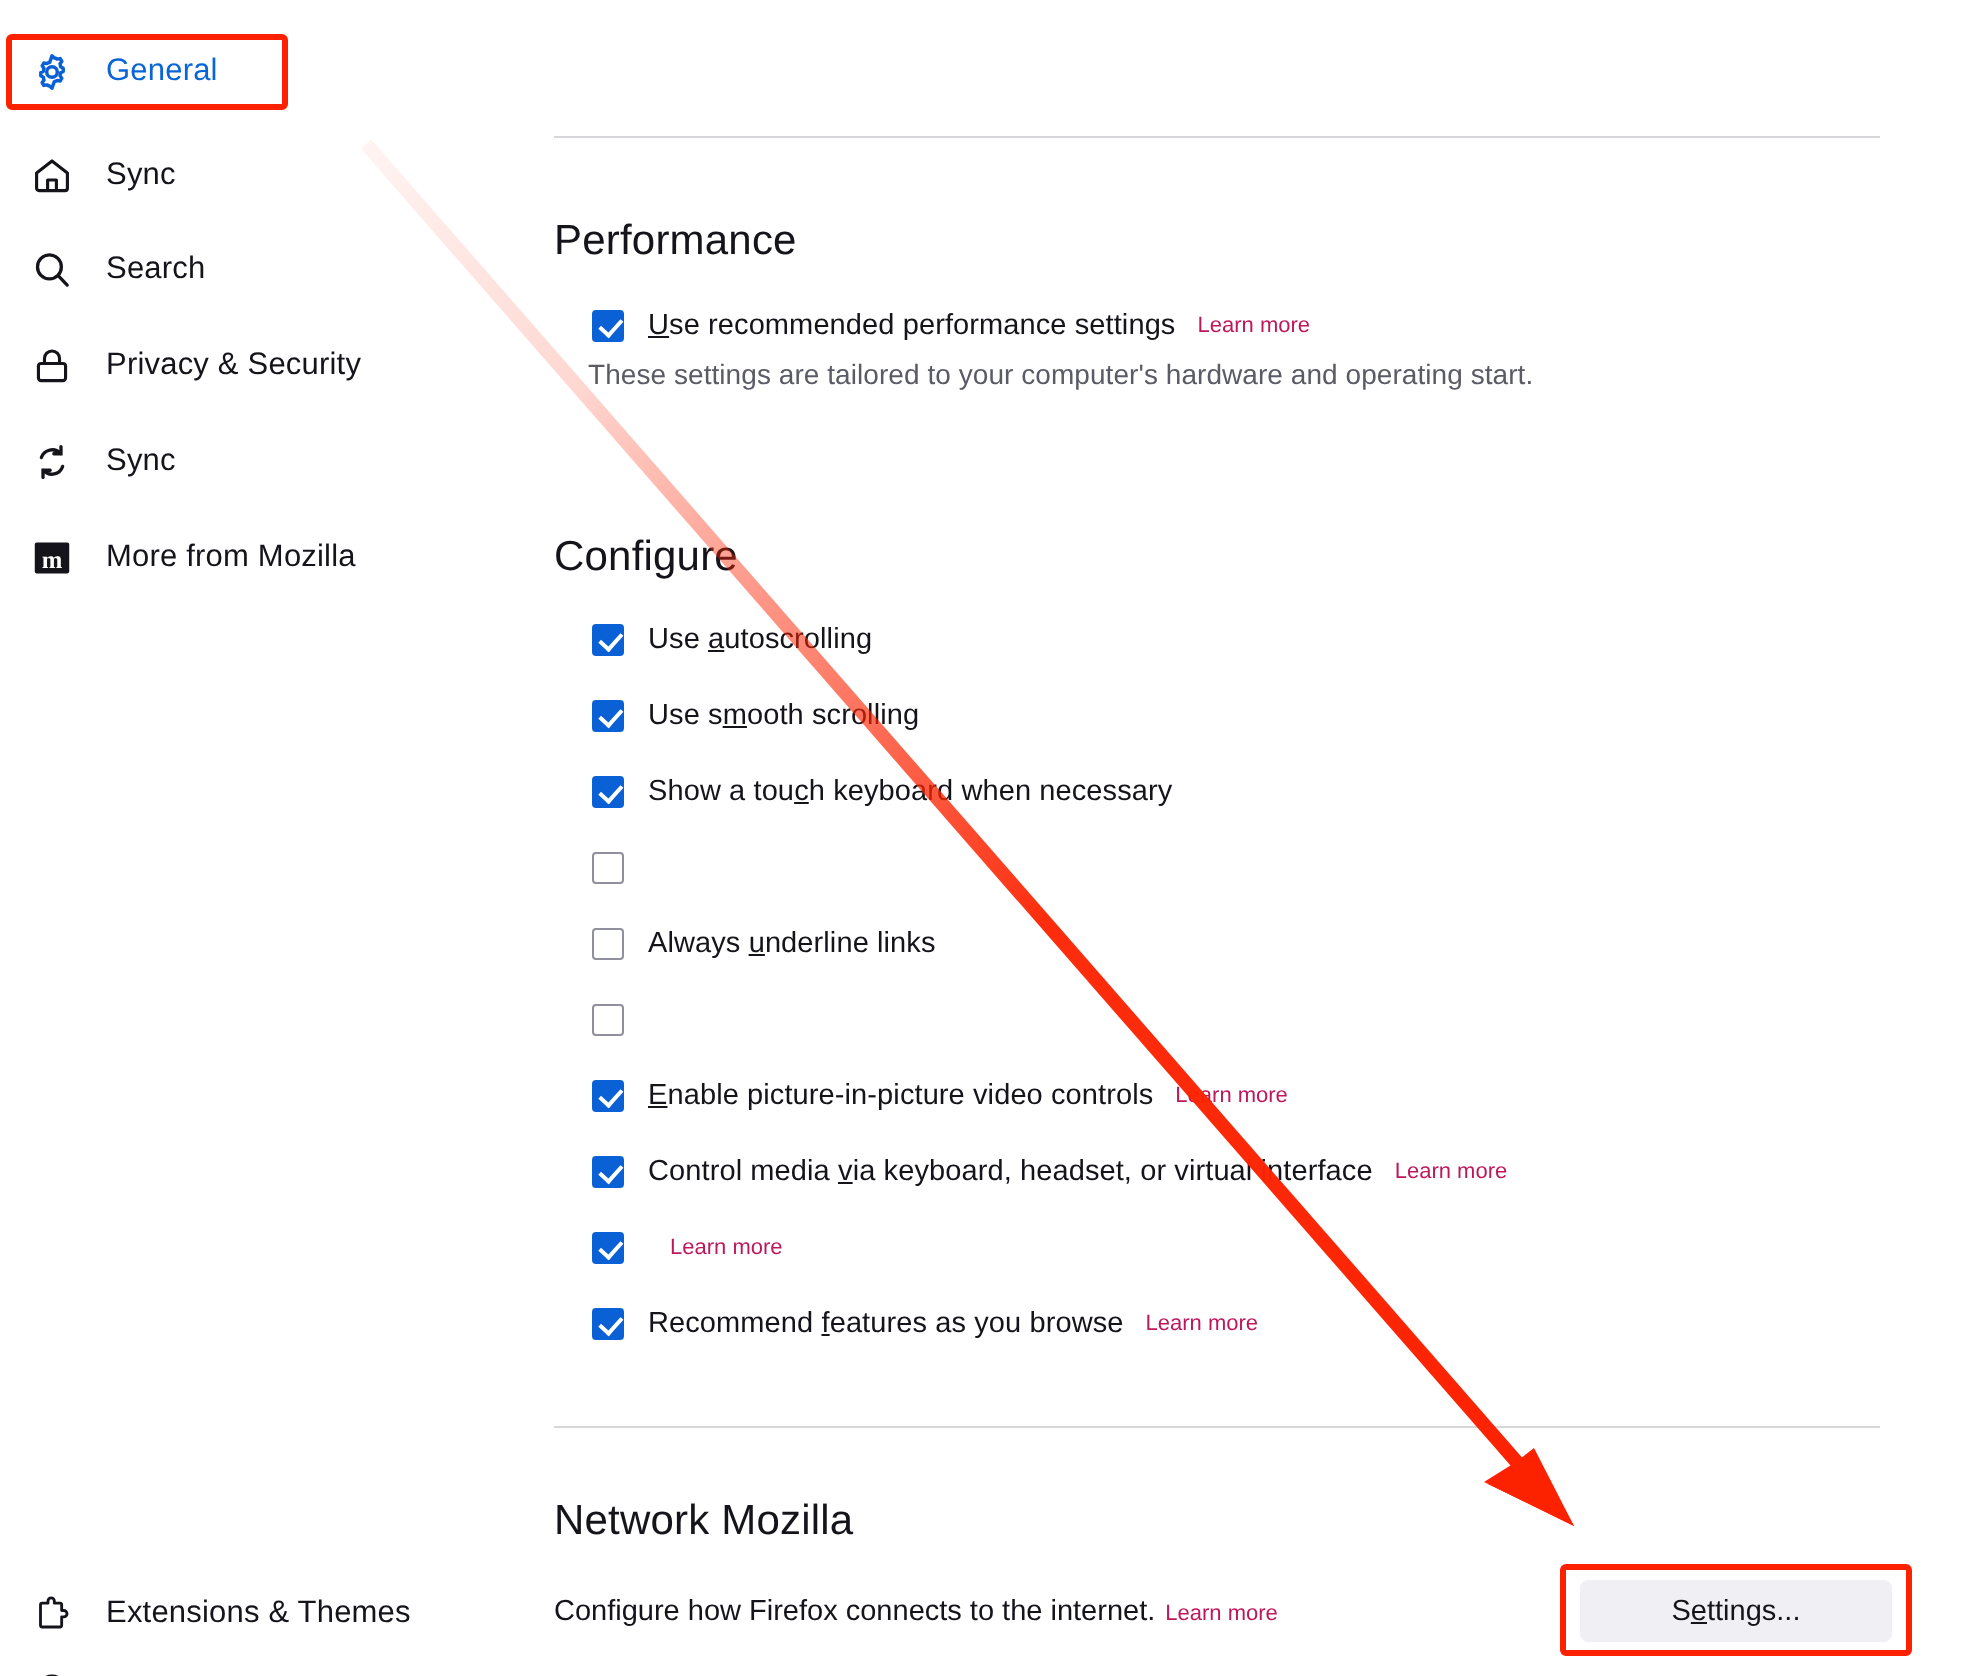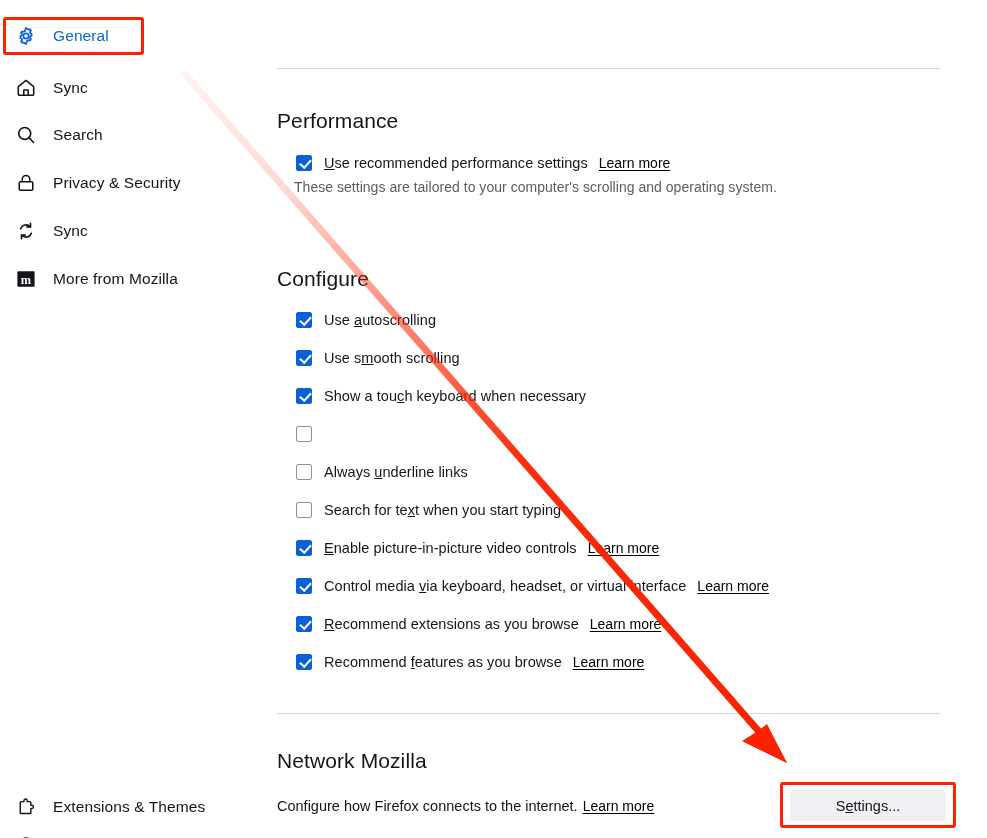--- a/index.html
+++ b/index.html
@@ -57,21 +57,21 @@
   .cb.on::after {
     content: ""; position: absolute; left: 4.6px; top: 1.4px;
     width: 4.5px; height: 9px; border: solid #fff;
     border-width: 0 2.1px 2.1px 0; transform: rotate(42deg);
   }
   .cb-label {
     font-size: 14.5px; color: #15141a; white-space: nowrap; letter-spacing: .05px;
   }
   .cb-label u { text-decoration: underline; text-underline-offset: 1px; }
   .lm {
-    font-size: 14px; color: #000000; text-decoration: underline;
+    font-size: 11px; color: #be185d; 
     text-underline-offset: 2px; margin-left: 11px; white-space: nowrap;
     cursor: pointer;
   }
   .desc {
     position: absolute; font-size: 14px; color: #5b5b66;
     white-space: nowrap; letter-spacing: .03px;
   }
   .body-text {
     position: absolute; font-size: 14.5px; color: #15141a; white-space: nowrap; text-align: center;
   }
@@ -187,21 +187,21 @@
     <div class="divider" style="top:68px"></div>
 
     <h2 class="section-title" style="top:109px">Performance</h2>
 
     <div class="cb-row" style="top:152px">
       <span class="cb on"></span>
       <span class="cb-label"><u>U</u>se recommended performance settings</span>
       <span class="lm">Learn more</span>
     </div>
 
-    <div class="desc" style="left:32px; top:179px">These settings are tailored to your computer's scrolling and operating system.</div>
+    <div class="desc" style="left:32px; top:179px">These settings are tailored to your computer's hardware and operating start.</div>
 
     <h2 class="section-title" style="top:267px">Configure</h2>
 
     <div class="cb-row" style="top:309px">
       <span class="cb on"></span>
       <span class="cb-label">Use <u>a</u>utoscrolling</span>
     </div>
 
     <div class="cb-row" style="top:347px">
       <span class="cb on"></span>
@@ -217,38 +217,36 @@
       <span class="cb off"></span>
     </div>
 
     <div class="cb-row" style="top:461px">
       <span class="cb off"></span>
       <span class="cb-label">Always <u>u</u>nderline links</span>
     </div>
 
     <div class="cb-row" style="top:499px">
       <span class="cb off"></span>
-      <span class="cb-label">Search for te<u>x</u>t when you start typing</span>
     </div>
 
     <div class="cb-row" style="top:537px">
       <span class="cb on"></span>
       <span class="cb-label"><u>E</u>nable picture-in-picture video controls</span>
       <span class="lm">Learn more</span>
     </div>
 
     <div class="cb-row" style="top:575px">
       <span class="cb on"></span>
       <span class="cb-label">Control media <u>v</u>ia keyboard, headset, or virtual interface</span>
       <span class="lm">Learn more</span>
     </div>
 
     <div class="cb-row" style="top:613px">
       <span class="cb on"></span>
-      <span class="cb-label"><u>R</u>ecommend extensions as you browse</span>
       <span class="lm">Learn more</span>
     </div>
 
     <div class="cb-row" style="top:651px">
       <span class="cb on"></span>
       <span class="cb-label">Recommend <u>f</u>eatures as you browse</span>
       <span class="lm">Learn more</span>
     </div>
 
     <div class="divider" style="top:713px"></div>

